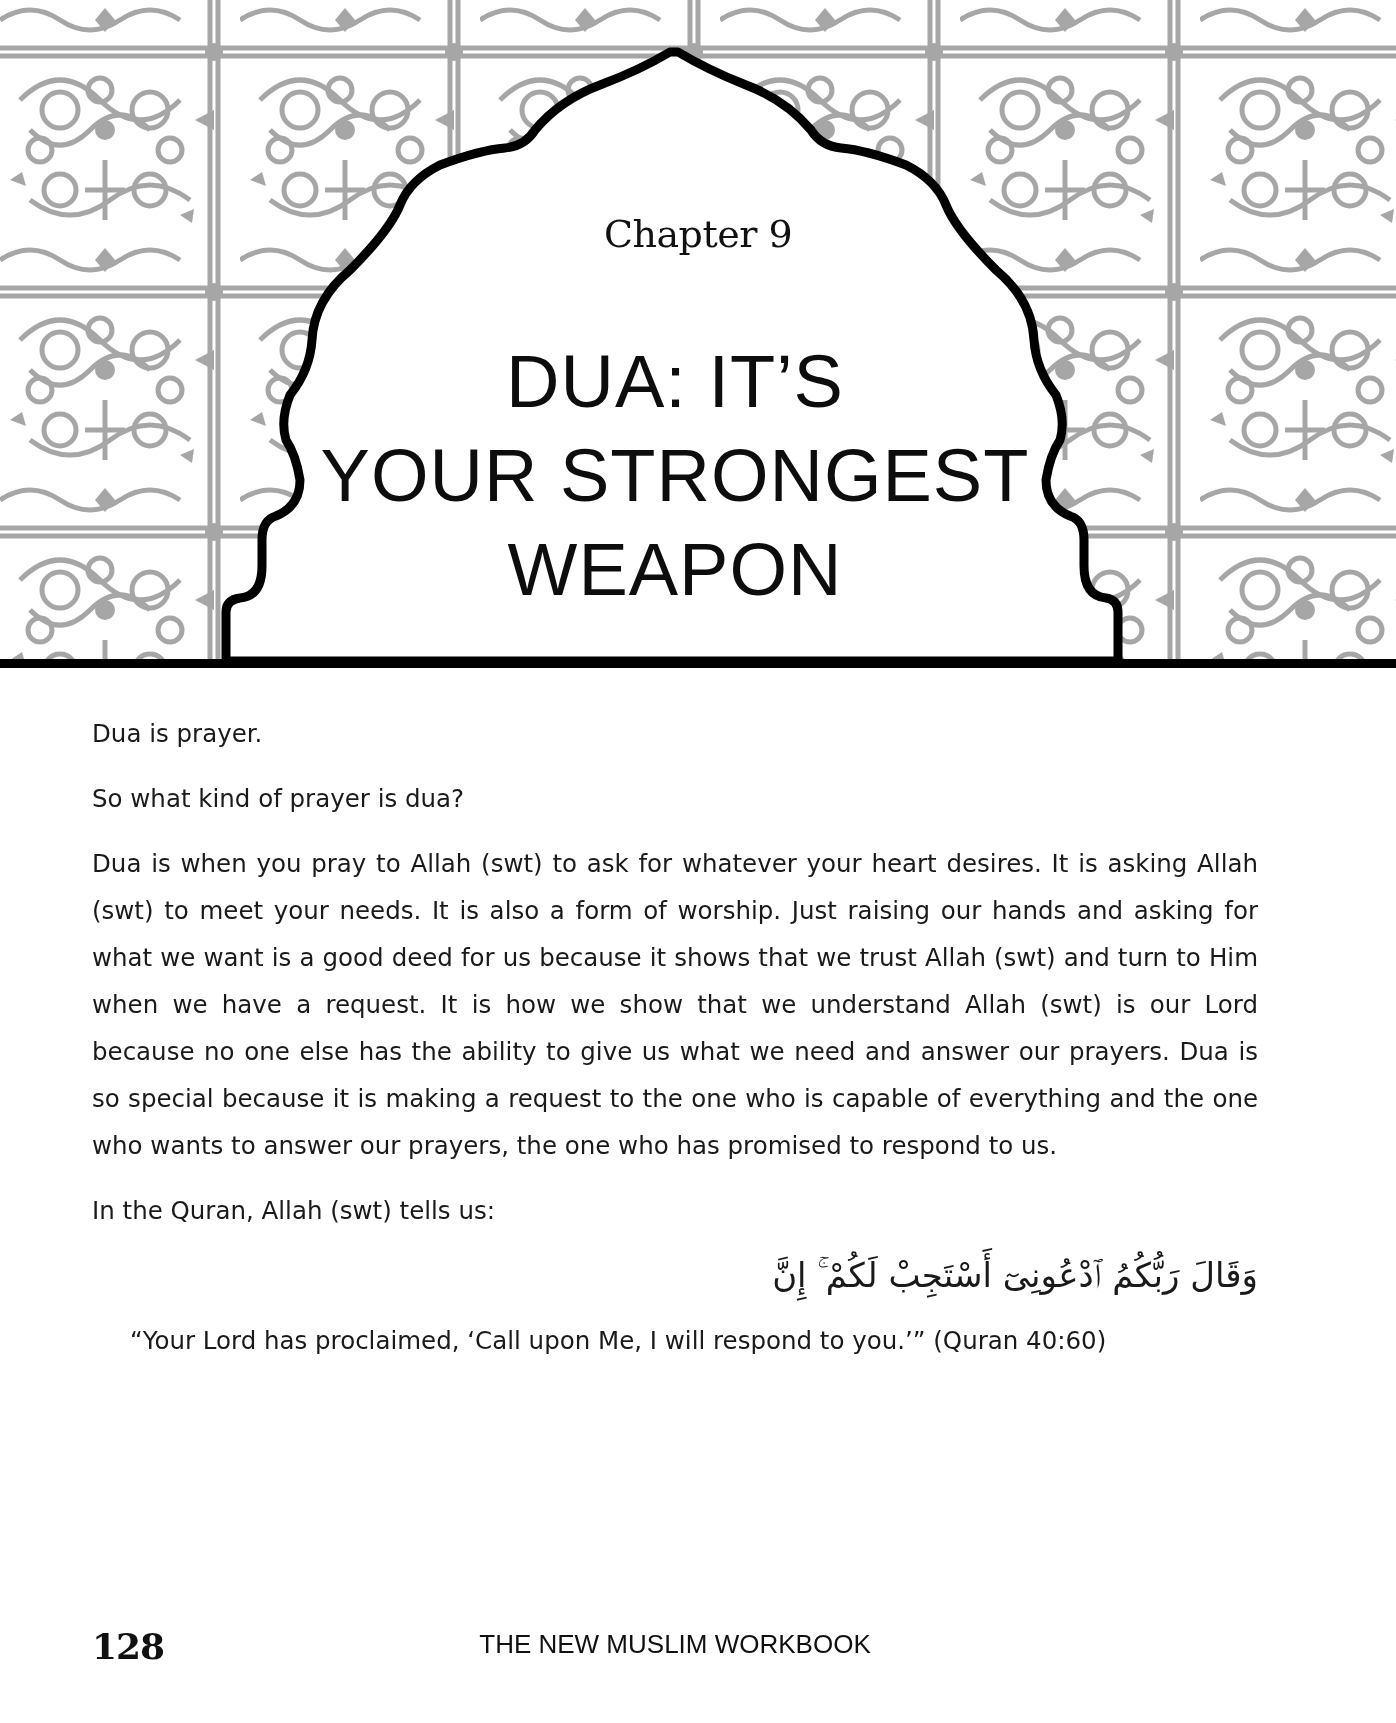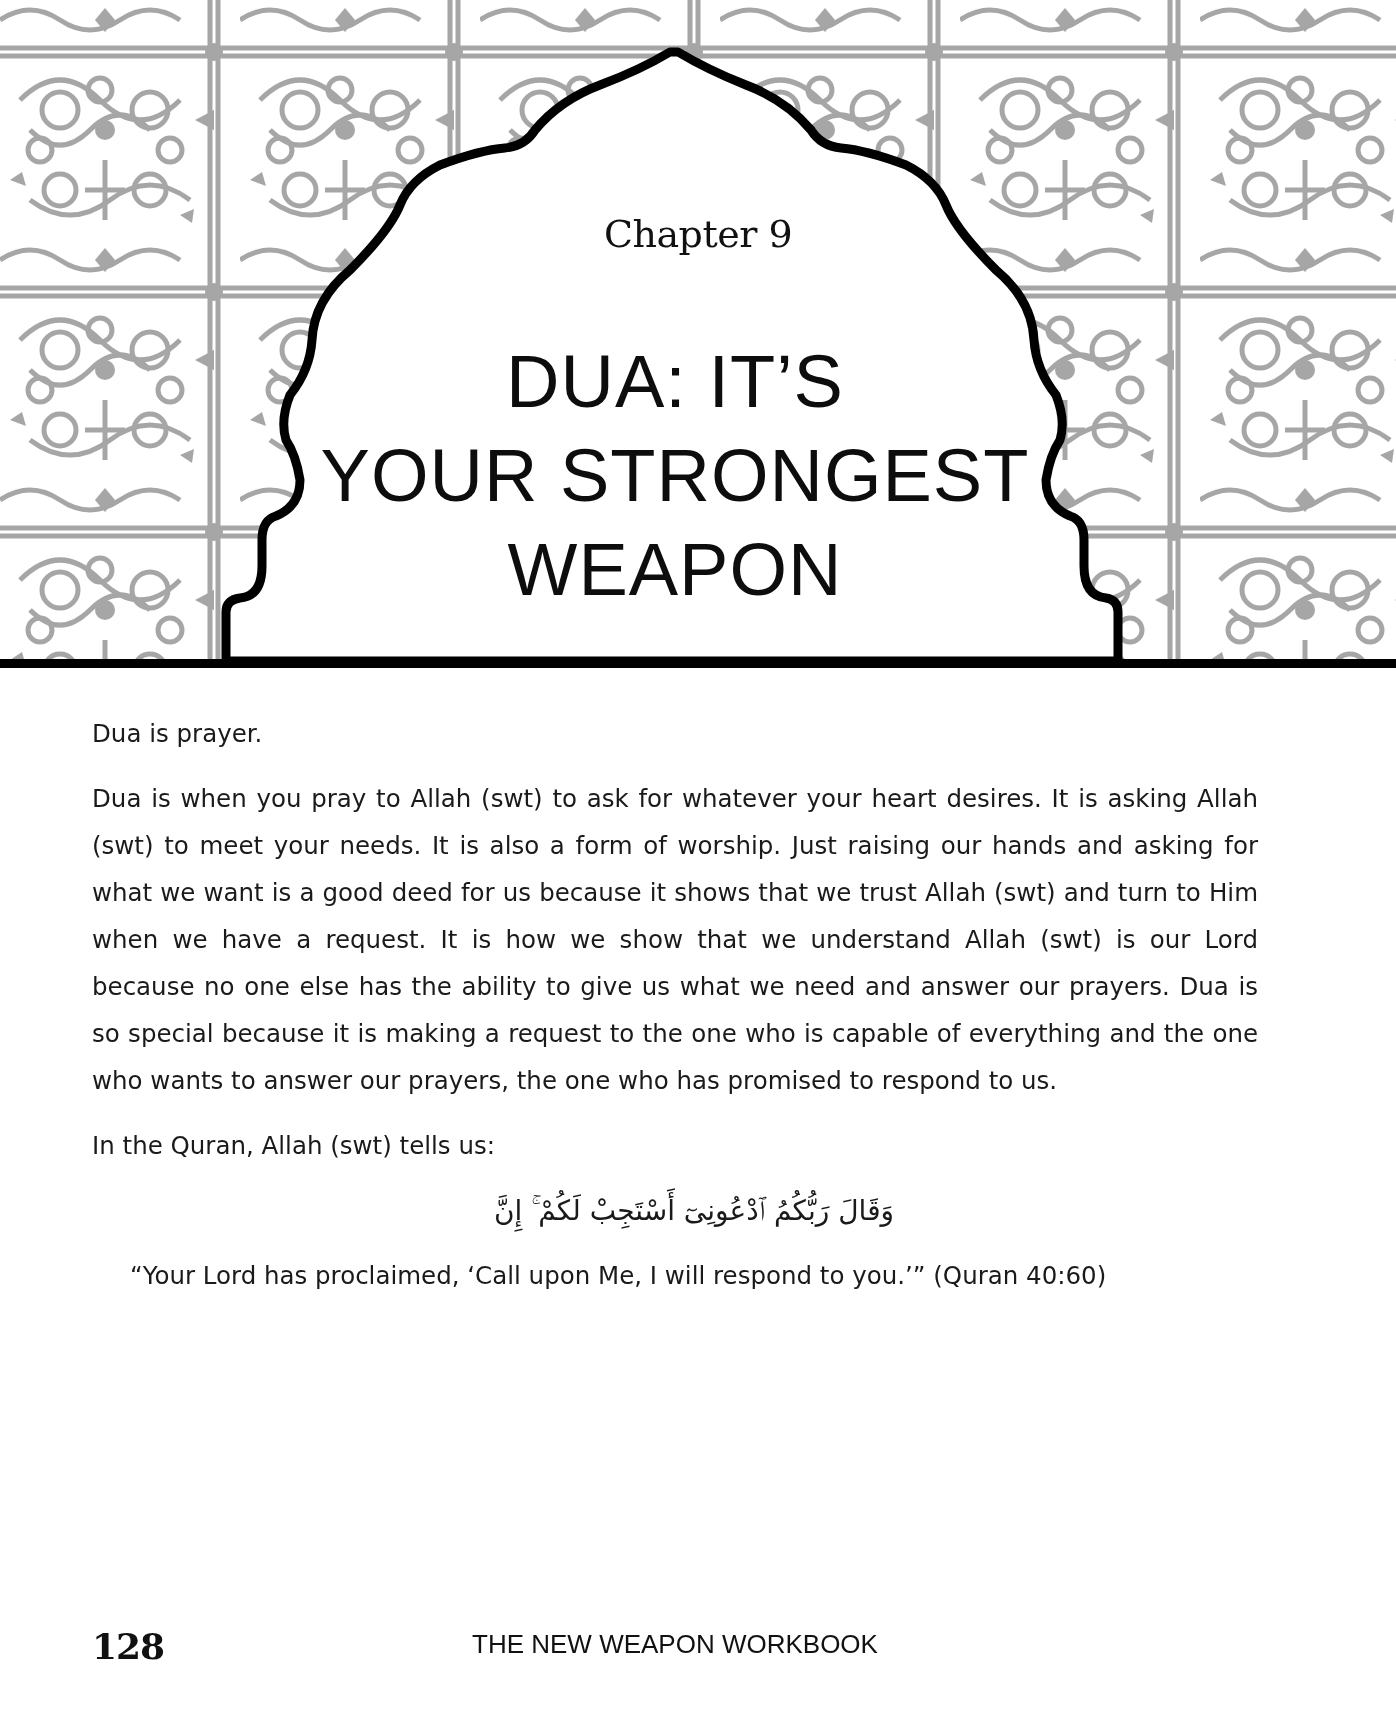--- a/index.html
+++ b/index.html
@@ -10,22 +10,22 @@
   .chapter-label { position: absolute; left: 0; width: 1396px; top: 212px; text-align: center;
      font-family: "DejaVu Serif", "Liberation Serif", serif; font-weight: normal; font-size: 38px;
      letter-spacing: -0.5px; color: #111; }
   .chapter-title { position: absolute; left: 0; width: 1350px; top: 335px; text-align: center;
      font-family: "Liberation Sans", sans-serif; font-size: 74px; line-height: 94px;
      letter-spacing: 1px; color: #0d0d0d; }
   .chapter-title span { display: block; }
   .body-text { position: absolute; left: 92px; width: 1166px; top: 710px;
      font-family: "DejaVu Sans", sans-serif; font-size: 24.5px; line-height: 47px; color: #1a1a1a; }
   .body-text p { margin: 0 0 18px 0; text-align: justify; }
-  .body-text p.arabic { direction: rtl; text-align: center; unicode-bidi: plaintext;
-     font-family: "DejaVu Sans", sans-serif; font-size: 28px; padding-left: 38px; margin: 4px 0 18px 0; }
+  .body-text p.arabic { direction: rtl; text-align: right; unicode-bidi: plaintext;
+     font-family: "DejaVu Sans", sans-serif; font-size: 34px; padding-left: 38px; margin: 4px 0 18px 0; }
   .body-text p.quote { padding-left: 38px; text-align: left; }
   .footer { position: absolute; top: 1625px; left: 0; width: 1396px; height: 40px; }
   .page-number { position: absolute; left: 92px; top: 0; font-family: "DejaVu Serif", serif;
      font-weight: bold; font-size: 36px; letter-spacing: -1px; }
   .book-title { position: absolute; left: 0; width: 1350px; top: 4px; text-align: center;
      font-family: "Liberation Sans", sans-serif; font-size: 26px; letter-spacing: 0px; }
 </style>
 </head>
 <body>
 
@@ -107,22 +107,23 @@
   <div class="chapter-label">Chapter 9</div>
   <div class="chapter-title">
     <span>DUA: IT’S</span>
     <span>YOUR STRONGEST</span>
     <span>WEAPON</span>
   </div>
 </div>
 
 <div class="body-text">
   <p>Dua is prayer.</p>
+  <p>So what kind of prayer is dua?</p>
   <p>Dua is when you pray to Allah (swt) to ask for whatever your heart desires. It is asking Allah (swt) to meet your needs. It is also a form of worship. Just raising our hands and asking for what we want is a good deed for us because it shows that we trust Allah (swt) and turn to Him when we have a request. It is how we show that we understand Allah (swt) is our Lord because no one else has the ability to give us what we need and answer our prayers. Dua is so special because it is making a request to the one who is capable of everything and the one who wants to answer our prayers, the one who has promised to respond to us.</p>
   <p>In the Quran, Allah (swt) tells us:</p>
   <p class="arabic">وَقَالَ رَبُّكُمُ ٱدْعُونِىٓ أَسْتَجِبْ لَكُمْ ۚ إِنَّ</p>
   <p class="quote">“Your Lord has proclaimed, ‘Call upon Me, I will respond to you.’” (Quran 40:60)</p>
 </div>
 
 <div class="footer">
   <div class="page-number">128</div>
-  <div class="book-title">THE NEW WEAPON WORKBOOK</div>
+  <div class="book-title">THE NEW MUSLIM WORKBOOK</div>
 </div>
 
 </body></html>

